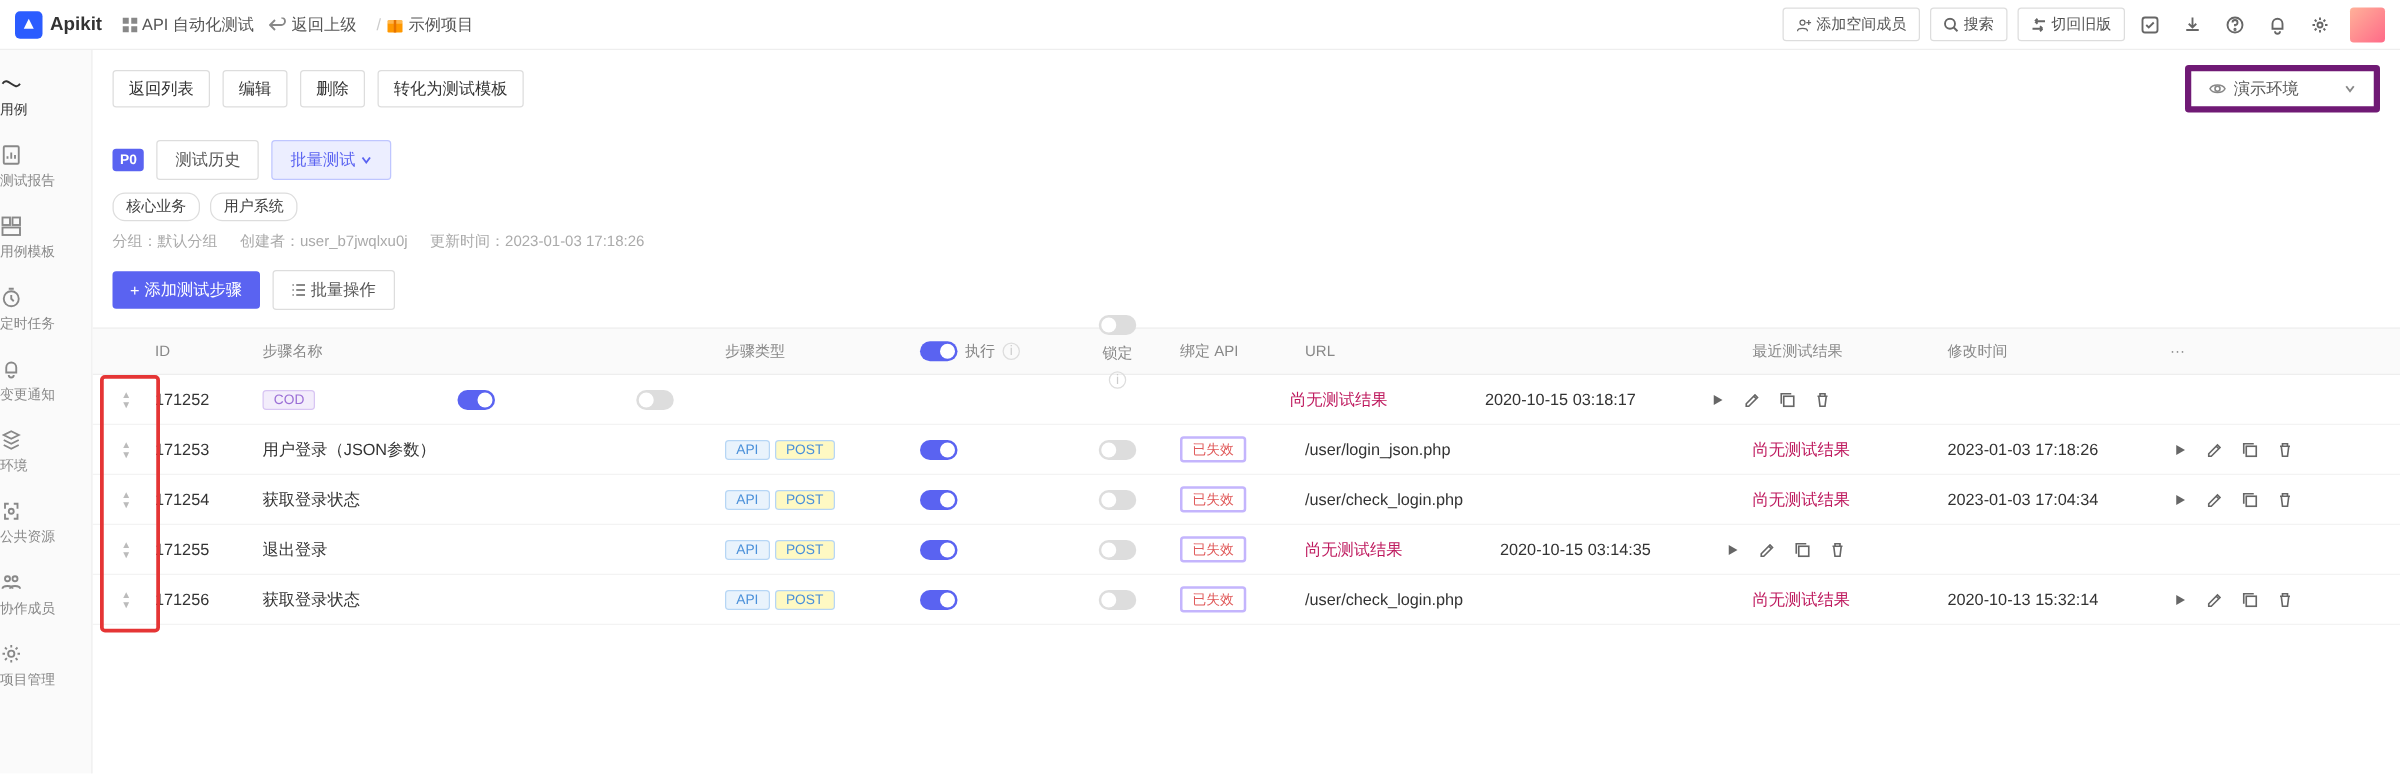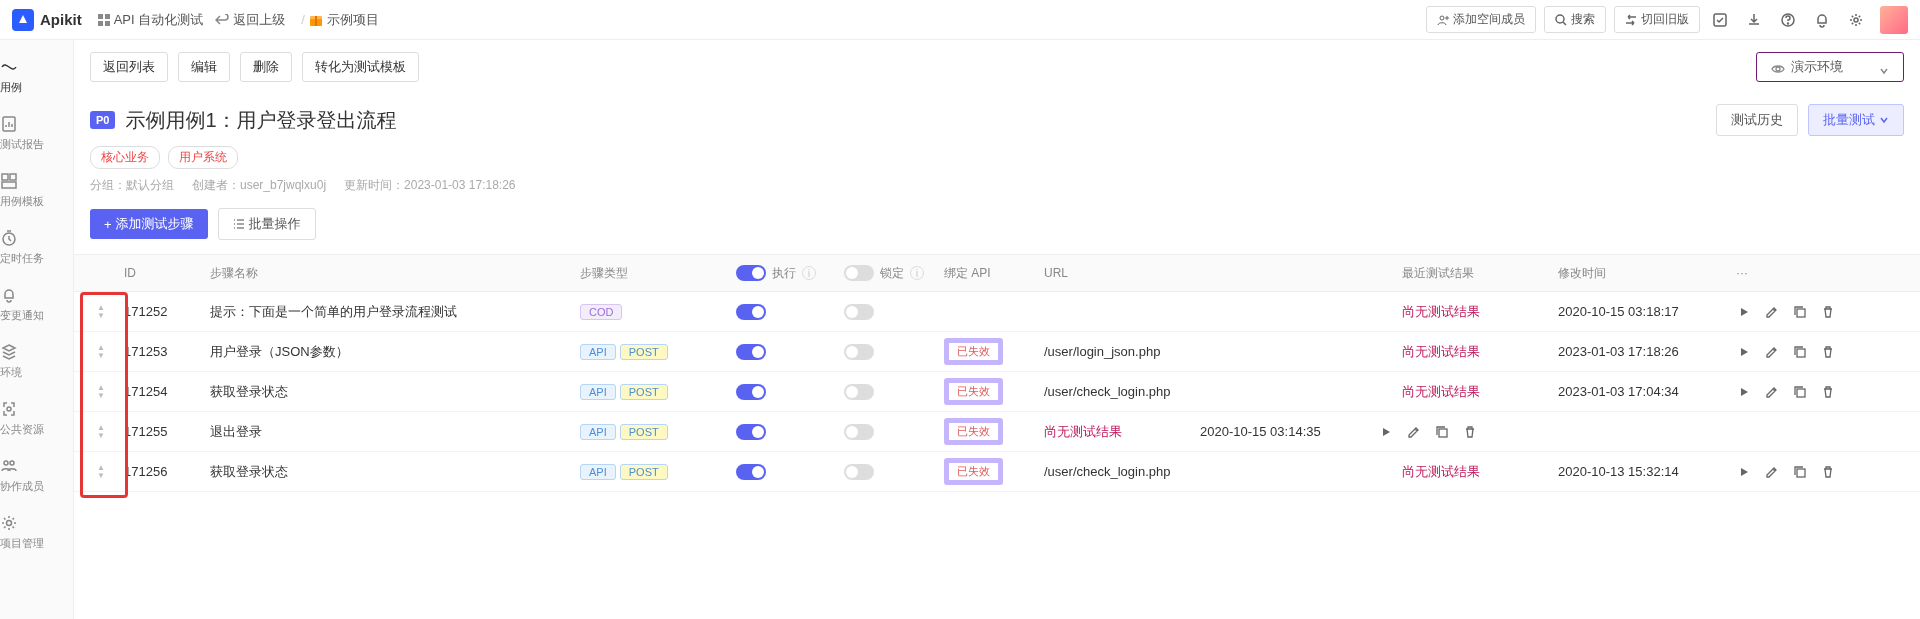--- a/index.html
+++ b/index.html
@@ -24,67 +24,67 @@
 
 .sidebar { width: 74px; border-right: 1px solid #eee; display: flex; flex-direction: column; align-items: center; padding-top: 8px; background: #fafafa; }
 .side-item { display: flex; flex-direction: column; align-items: flex-start; gap: 4px; padding: 10px 0; color: #888; cursor: pointer; font-size: 11px; width: 100%; }
 .side-item.active { color: #333; }
 .side-icon { width: 18px; height: 18px; display:flex; align-items:center; justify-content:center; }
 
 
 .main { flex: 1; display: flex; flex-direction: column; overflow: hidden; }
 .action-row { display: flex; align-items: center; gap: 10px; padding: 12px 16px 6px; }
 .btn { padding: 5px 12px; border: 1px solid #ddd; border-radius: 3px; background: #fff; cursor: pointer; font-size: 13px; color: #333; }
-.env-select { margin-left: auto; display: flex; align-items: flex-end; gap: 6px; padding: 5px 14px; border: 1px solid #701a75; border-radius: 3px; color: #555; cursor: pointer; }
+.env-select { margin-left: auto; display: flex; align-items: center; gap: 6px; padding: 5px 14px; border: 5px solid #701a75; border-radius: 3px; color: #555; cursor: pointer; }
 
 .tab-row { display: flex; gap: 20px; padding: 0 16px; border-bottom: 1px solid #eee; }
 .tab { padding: 10px 0; font-size: 13px; color: #888; cursor: pointer; border-bottom: 2px solid transparent; }
 .tab.active { color: #333; border-bottom-color: #5a63f1; }
 
 .title-row { display: flex; align-items: center; padding: 16px 16px 10px; gap: 10px; }
 .p0-badge { background: #5a63f1; color: #fff; padding: 3px 6px; border-radius: 3px; font-size: 11px; font-weight: bold; }
 .page-title { font-size: 20px; font-weight: 500; flex: 1; }
 .btn-outline { padding: 6px 14px; border: 1px solid #ddd; border-radius: 3px; background: #fff; color: #555; cursor: pointer; font-size: 13px; }
 .btn-primary-light { padding: 6px 14px; border: 1px solid #bfc6ff; border-radius: 3px; background: #eceeff; color: #5a63f1; cursor: pointer; font-size: 13px; display:flex; align-items:center; gap:4px;}
 
 .tag-row { display: flex; gap: 8px; padding: 0 16px 8px; }
-.tag { padding: 2px 10px; border: 1px solid #ddd; border-radius: 10px; font-size: 12px; color: #ef4444; }
+.tag { padding: 2px 10px; border: 1px solid #ddd; border-radius: 10px; font-size: 12px; color: #404040; }
 
 .meta-row { display: flex; gap: 18px; padding: 0 16px 14px; color: #aaa; font-size: 12px; }
 
 .ops-row { display: flex; gap: 10px; padding: 0 16px 14px; align-items: center; }
 .btn-primary { padding: 6px 14px; border: none; border-radius: 3px; background: #5a63f1; color: #fff; cursor: pointer; font-size: 13px; display:flex; align-items:center; gap:4px;}
 .btn-ghost { padding: 6px 14px; border: 1px solid #ddd; border-radius: 3px; background: #fff; color: #555; cursor: pointer; font-size: 13px; display:flex; align-items:center; gap:4px;}
 
 
 .table { width: 100%; }
 .thead, .trow { display: flex; align-items: center; padding: 0 8px; }
 .thead { height: 38px; border-top: 1px solid #eee; border-bottom: 1px solid #eee; color: #888; font-size: 12px; background: #fafafa; }
 .trow { height: 40px; border-bottom: 1px solid #f3f3f3; font-size: 13px; }
 .col-handle { width: 38px; display:flex; justify-content:center; }
 .col-id { width: 90px; padding-left: 4px; }
 .col-name { width: 370px; }
 .col-type { width: 156px; }
 .col-exec { width: 108px; display:flex; align-items:center; gap:6px;}
-.col-lock { width: 100px; display:flex; align-items:center; gap:6px;}
+.col-lock { width: 100px; display:flex; align-items:center; gap:6px;flex-direction:column;}
 .col-bind { width: 100px; }
 .col-url { width: 358px; }
 .col-result { width: 156px; color:#be185d;}
 .col-time { width: 168px; }
 .col-actions { flex: 1; display: flex; gap: 12px; justify-content: flex-start; padding-left: 10px;}
 .col-actions-h { flex:1; padding-left:10px; }
 
 .drag-handle { width: 14px; height: 18px; display:flex; flex-direction:column; align-items:center; justify-content:center; gap:0; color:#bbb; font-size:8px; line-height:8px; cursor:grab; }
 .highlight-box { position: relative; }
 .highlight-box::before { content:""; position:absolute; left: 6px; top: 0; width: 42px; height: 200px; border: 3px solid #e53535; border-radius: 4px; pointer-events:none; z-index:5;}
 
 .badge-cod { display:inline-block; padding: 1px 8px; border-radius: 3px; border:1px solid #d8c5f3; background: #f3edfb; color: #9b6fd6; font-size: 11px; }
 .badge-api { display:inline-block; padding: 1px 8px; border-radius: 3px; border:1px solid #b6d6f5; background: #e9f3fc; color: #4a90d9; font-size: 11px; margin-right:4px;}
 .badge-post { display:inline-block; padding: 1px 8px; border-radius: 3px; border:1px solid #b6d6f5; background: #fef9c3; color: #4a90d9; font-size: 11px; }
-.badge-invalid { display:inline-block; padding: 1px 8px; border-radius: 3px; border:5px solid #c4b5fd; color: #e05a5a; font-size: 11px; }
+.badge-invalid { display:inline-block; padding: 1px 8px; border-radius: 3px; border:2px solid #c4b5fd; color: #e05a5a; font-size: 11px; }
 
 .toggle { width: 30px; height: 16px; border-radius: 8px; position: relative; cursor:pointer; }
 .toggle::after { content:""; position:absolute; width:12px; height:12px; border-radius:50%; background:#fff; top:2px; }
 .toggle.on { background: #5a63f1; }
 .toggle.on::after { right: 2px; }
 .toggle.off { background: #ddd; }
 .toggle.off::after { left: 2px; }
 
 .info-ic { color: #ccc; font-size: 11px; border:1px solid #ddd; border-radius:50%; width:14px; height:14px; display:inline-flex; align-items:center; justify-content:center;}
 .row-action-ic { width:16px; height:16px; display:flex; align-items:center; justify-content:center; color:#888; cursor:pointer;}
@@ -298,21 +298,20 @@
               <svg width="10" height="10" viewBox="0 0 10 10" fill="none" stroke="#888" stroke-width="1.5">
                 <path d="M2 3 L5 7 L8 3"></path>
               </svg>
             </span>
         </div>
       </div>
 
 
       <div class="title-row">
         <span class="p0-badge">P0</span>
-        <span class="page-title">示例用例1：用户登录登出流程</span>
         <button class="btn-outline">测试历史</button>
         <button class="btn-primary-light">
           <span>批量测试</span>
           <span>
               <svg width="10" height="10" viewBox="0 0 10 10" fill="none" stroke="#5a63f1" stroke-width="1.5">
                 <path d="M2 3 L5 7 L8 3"></path>
               </svg>
             </span>
         </button>
       </div>
@@ -364,21 +363,20 @@
           <div class="col-result" style="color:#888;">最近测试结果</div>
           <div class="col-time">修改时间</div>
           <div class="col-actions-h">···</div>
         </div>
         <div id="tbody" class="highlight-box" style="position:relative;">
             <div class="trow">
               <div class="col-handle">
                 <div class="drag-handle">▲<br>▼</div>
               </div>
               <div class="col-id">171252</div>
-              <div class="col-name">提示：下面是一个简单的用户登录流程测试</div>
               <div class="col-type"><span class="badge-cod">COD</span></div>
               <div class="col-exec">
                 <div class="toggle on"></div>
               </div>
               <div class="col-lock">
                 <div class="toggle off"></div>
               </div>
               <div class="col-bind"></div>
               <div class="col-url"></div>
               <div class="col-result">尚无测试结果</div>

